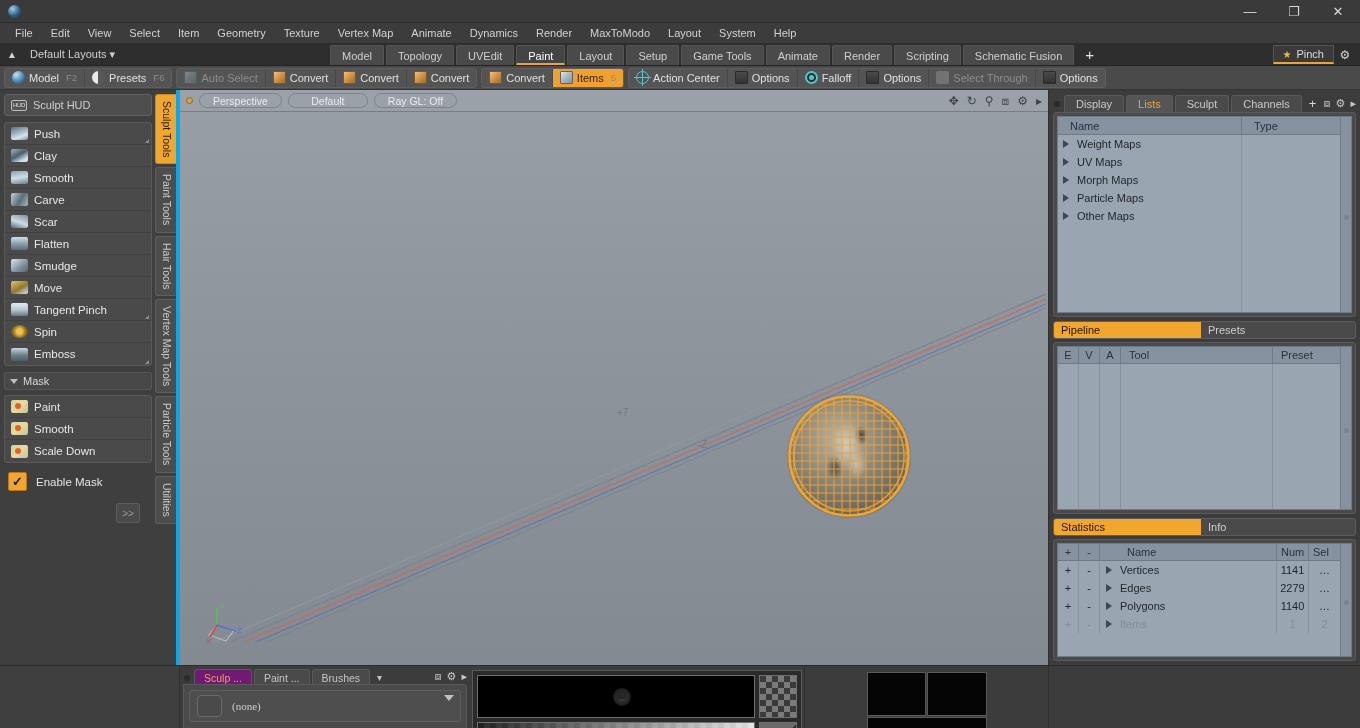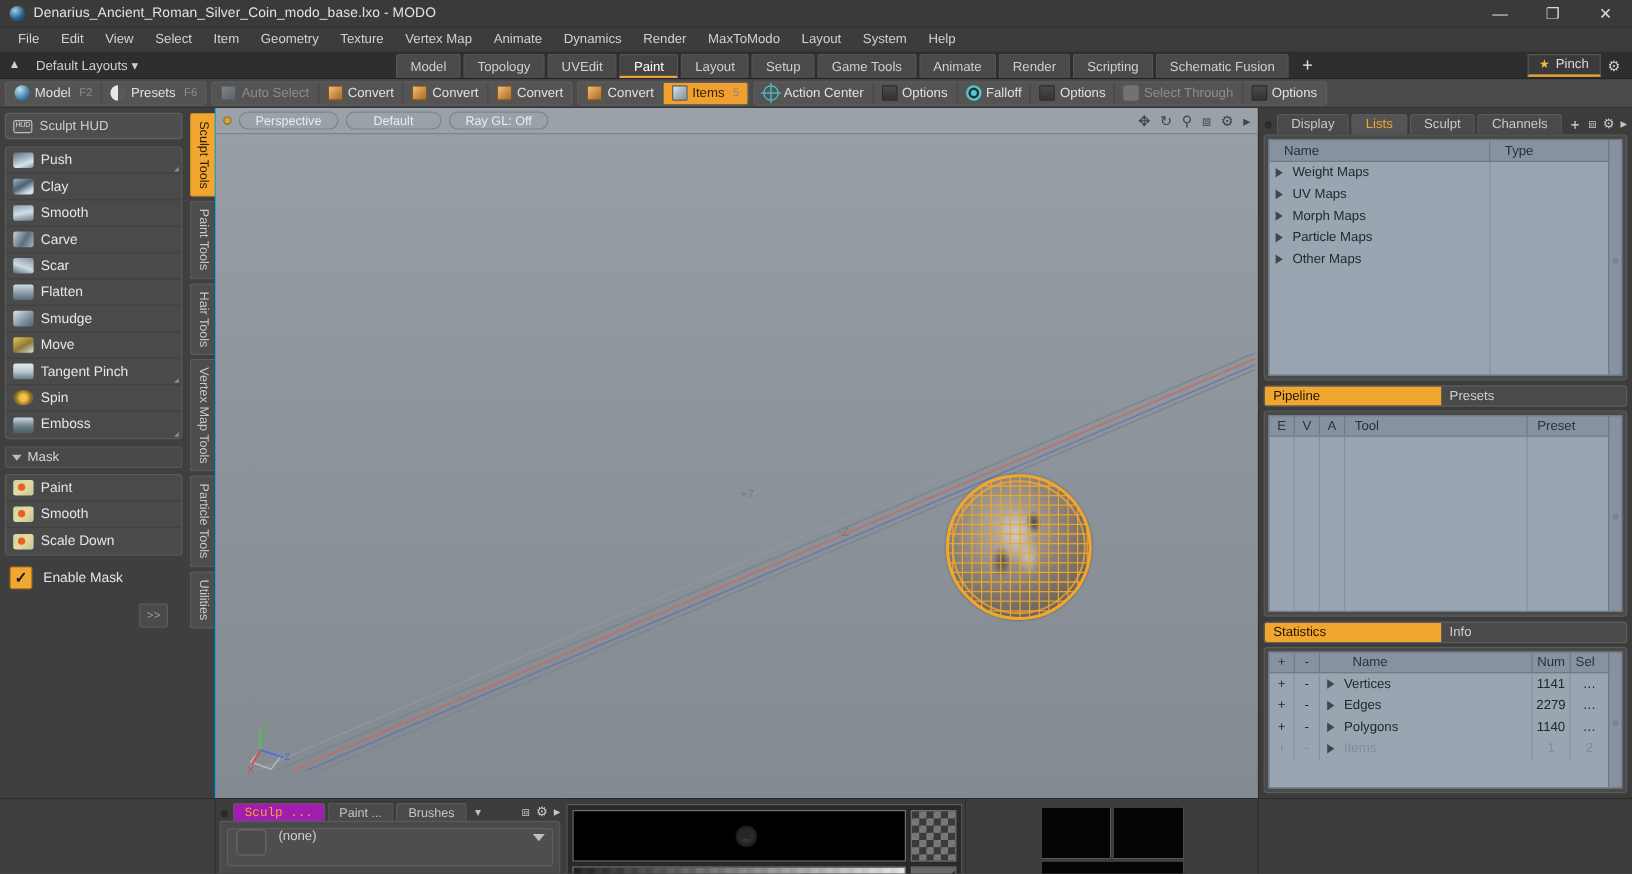--- a/index.html
+++ b/index.html
@@ -72,21 +72,21 @@
   .ic-ac:before{left:-3px;right:-3px;top:50%;height:1.5px;margin-top:-.75px;}
   .ic-ac:after{top:-3px;bottom:-3px;left:50%;width:1.5px;margin-left:-.75px;}
   .ic-fall{border-radius:50%;border:2px solid #4ec8cf;background:#2f2f2f;position:relative;}
   .ic-fall:after{content:'';position:absolute;inset:2px;border-radius:50%;background:#4ec8cf;}
   .ic-opt{background:linear-gradient(180deg,#4a4a4a,#333);border:1px solid #2a2a2a;border-radius:1px;}
   .ic-st{background:#8f8f8f;border-radius:2px;opacity:.5;}
   
   .main{display:flex;height:575px;background:#3c3c3c;}
   
   .leftbar{width:180px;background:#3f3f3f;display:flex;flex-direction:column;position:relative;
-    border-right:1px solid #0ea5e9;}
+    border-right:4px solid #0ea5e9;}
   .lb-inner{flex:1;padding:4px 3px 0 4px;overflow:hidden;width:155px;}
   .hud-box{height:22px;background:#4e4e4e;border:1px solid #606060;border-radius:3px;
     display:flex;align-items:center;gap:6px;padding:0 6px;margin-bottom:6px;}
   .hud-ic{width:16px;height:11px;border:1px solid #bdbdbd;border-radius:2px;background:#555;
     font-size:6px;color:#ddd;display:flex;align-items:center;justify-content:center;letter-spacing:-.3px;}
   .tool-group{background:#4a4a4a;border:1px solid #5a5a5a;border-radius:3px;overflow:hidden;
     margin-bottom:6px;}
   .tool-row{height:22px;display:flex;align-items:center;gap:6px;padding:0 6px;
     border-bottom:1px solid #404040;font-size:11.5px;color:#e6e6e6;position:relative;}
   .tool-row:last-child{border-bottom:none;}
@@ -191,25 +191,25 @@
   .strow.dim{color:#828d99;}
   .stc{display:flex;align-items:center;justify-content:center;border-right:1px solid #8692a0;}
   .stc.l{justify-content:flex-start;padding-left:6px;gap:8px;}
   
   .bottom{height:108px;display:flex;background:#3c3c3c;border-top:1px solid #2b2b2b;}
   .bl-spacer{width:180px;background:#3f3f3f;border-right:1px solid #2f2f2f;}
   .bpanel{width:290px;background:#3c3c3c;padding:2px 3px;display:flex;flex-direction:column;}
   .bp-tabrow{height:17px;display:flex;align-items:flex-end;gap:2px;}
   .btab{padding:0 9px;height:16px;line-height:16px;font-size:10.5px;color:#c4c4c4;background:#4a4a4a;
     border:1px solid #5a5a5a;border-bottom:none;border-radius:3px 3px 0 0;}
-  .btab.active{background:#a21caf;color:#f0a62f;font-family:Liberation Mono, monospace;}
+  .btab.active{background:#701a75;color:#f0a62f;}
   .bp-body{flex:1;background:#4a4a4a;border:1px solid #5a5a5a;border-radius:0 3px 3px 3px;
     padding:5px;margin-top:-1px;position:relative;}
   .none-field{height:32px;background:#4e4e4e;border:1px solid #5e5e5e;border-radius:3px;
-    display:flex;gap:10px;padding:0 7px;position:relative;}
+    display:flex;align-items:center;gap:10px;padding:0 7px;position:relative;font-family:Liberation Serif, serif;}
   .swatch{width:25px;height:22px;background:#4a4a4a;border:1px solid #6a6a6a;border-radius:4px;}
   .dd-arrow{position:absolute;right:6px;top:4px;width:0;height:0;
     border-left:5px solid transparent;border-right:5px solid transparent;border-top:6px solid #c0c0c0;}
   .bgrad{width:330px;background:#2a2a2a;border:1px solid #5a5a5a;margin:4px 2px;padding:4px;
     display:flex;flex-direction:column;gap:4px;}
   .grad-row{display:flex;gap:4px;flex:1;}
   .grad-main{flex:1;border:1px solid #6f6f6f;}
   .grad-side{width:38px;border:1px solid #6f6f6f;}
   .checker{background-image:
       linear-gradient(45deg,#7a7a7a 25%,transparent 25%,transparent 75%,#7a7a7a 75%),
@@ -221,21 +221,20 @@
     grid-template-rows:1fr 1fr;gap:1px;}
   .sw-cell{background:#050505;border:1px solid #5a5a5a;}
   .sw-cell.wide{grid-column:1 / span 2;}
   .bright-pad{width:312px;background:#3c3c3c;border-left:1px solid #2f2f2f;}
 </style>
 </head>
 <body>
 
 <div class="titlebar">
   <div class="app-logo"></div>
-  <div class="title-text">Denarius_Ancient_Roman_Silver_Coin_modo_base.lxo - MODO</div>
   <div class="win-btns">
     <div class="win-btn">—</div>
     <div class="win-btn">❐</div>
     <div class="win-btn close">✕</div>
   </div>
 </div>
 
 <div class="menubar" id="menubar">
     <div class="menu-item">File</div>
     <div class="menu-item">Edit</div>

